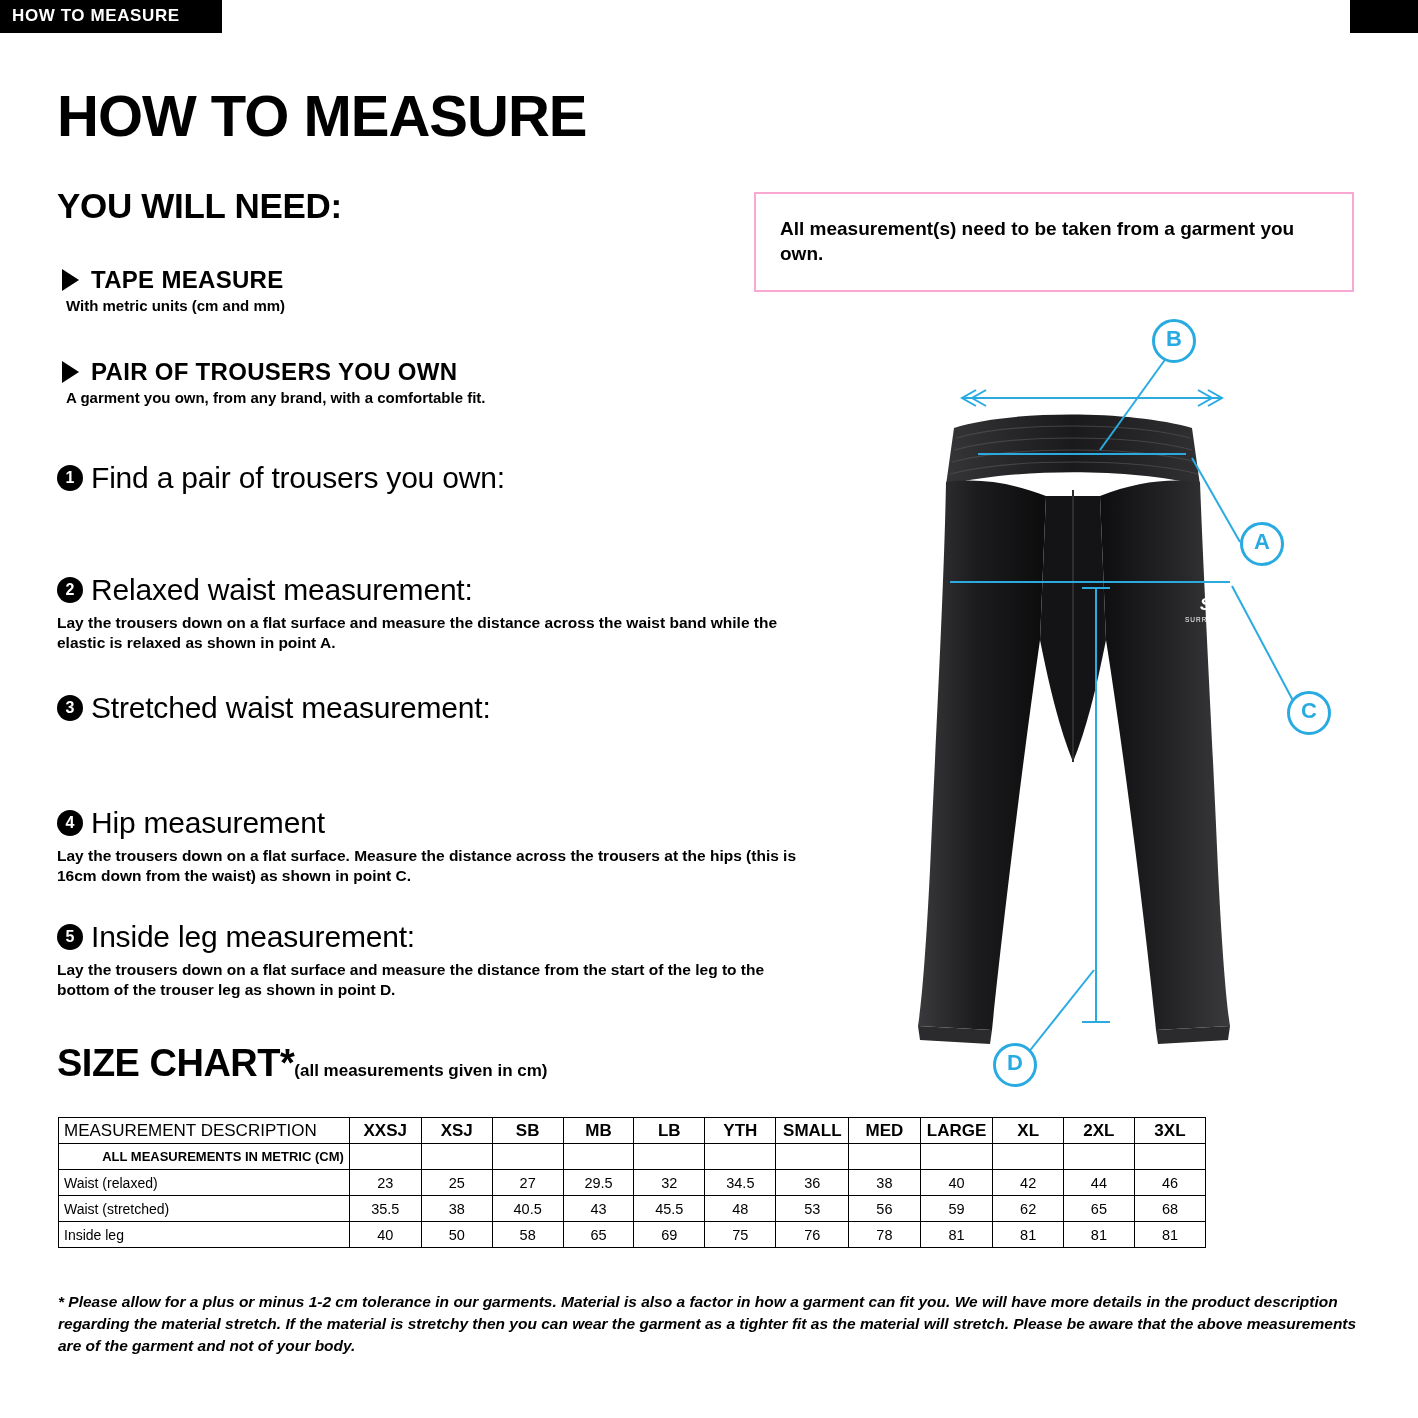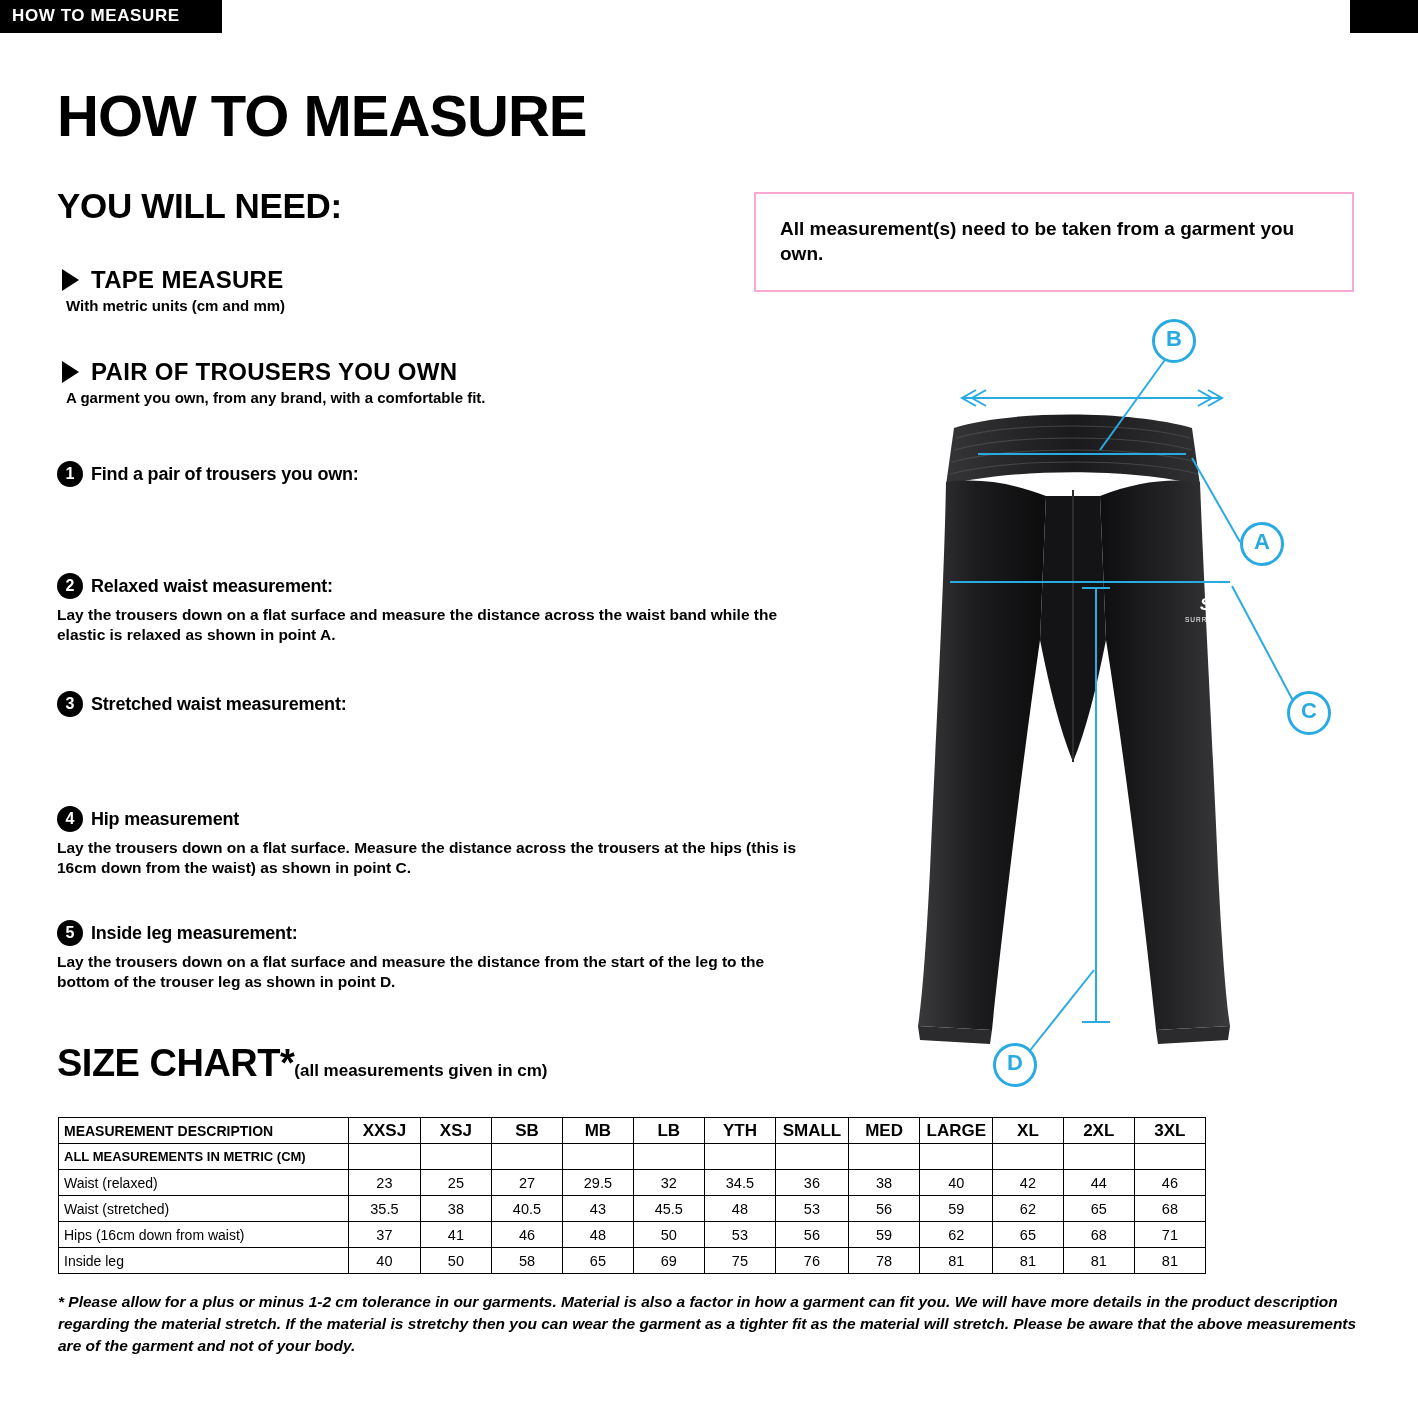--- a/index.html
+++ b/index.html
@@ -44,21 +44,21 @@
   }
   .need-title{font-size:24px;font-weight:bold;letter-spacing:.3px;vertical-align:middle;}
   .need-sub{font-size:15px;font-weight:bold;margin-top:3px;margin-left:4px;text-align:right;}
   
   .step{position:absolute;left:57px;width:760px;}
   .num{
     display:inline-block;width:26px;height:26px;border-radius:50%;
     background:#000;color:#fff;font-size:16px;font-weight:bold;
     text-align:center;line-height:26px;vertical-align:middle;margin-right:8px;
   }
-  .step-title{font-size:18px;font-weight:bold;vertical-align:middle;letter-spacing:-.2px;}
+  .step-title{font-size:30px;font-weight:normal;vertical-align:middle;letter-spacing:-.2px;}
   .step-body{font-size:15.5px;font-weight:bold;line-height:20px;margin-top:6px;}
   
   .notebox{
     position:absolute;left:754px;top:192px;width:600px;height:100px;
     border:2px solid #f9a8d4;box-sizing:border-box;
   }
   .notebox p{
     margin:0;padding:22px 22px 0 24px;font-size:19px;font-weight:bold;line-height:25px;
   }
   
@@ -75,25 +75,25 @@
   .sc-title .star{font-size:38px;}
   .sc-title .sub{font-size:17px;font-weight:bold;letter-spacing:0;}
   table.size{
     position:absolute;left:58px;top:1117px;border-collapse:collapse;
     width:1148px;font-size:14.5px;
   }
   table.size th,table.size td{
     border:1px solid #000;padding:2px 5px;text-align:center;height:21px;
   }
   table.size th.desc{
-    text-align:left;width:290px;font-size:14px;font-weight:bold;
+    text-align:left;width:290px;font-size:17px;font-weight:normal;
   }
   table.size th.sz{width:62px;font-size:17px;font-weight:bold;margin-top:24px;}
   table.size td.lbl{text-align:left;font-size:14px;margin-top:32px;}
-  table.size tr.metric td{font-size:13px;font-weight:bold;text-align:left;}
+  table.size tr.metric td{font-size:13px;font-weight:bold;text-align:right;}
   
   .foot{
     position:absolute;left:58px;top:1291px;width:1300px;
     font-size:15.5px;font-weight:bold;font-style:italic;line-height:22px;
   }
 </style>
 </head>
 <body>
 
 <div class="topbar">
@@ -285,35 +285,20 @@
       <td>45.5</td>
       <td>48</td>
       <td>53</td>
       <td>56</td>
       <td>59</td>
       <td>62</td>
       <td>65</td>
       <td>68</td>
     </tr>
 
-    <tr>
-      <td class="lbl">Hips (16cm down from waist)</td>
-      <td>37</td>
-      <td>41</td>
-      <td>46</td>
-      <td>48</td>
-      <td>50</td>
-      <td>53</td>
-      <td>56</td>
-      <td>59</td>
-      <td>62</td>
-      <td>65</td>
-      <td>68</td>
-      <td>71</td>
-    </tr>
 
     <tr>
       <td class="lbl">Inside leg</td>
       <td>40</td>
       <td>50</td>
       <td>58</td>
       <td>65</td>
       <td>69</td>
       <td>75</td>
       <td>76</td>

